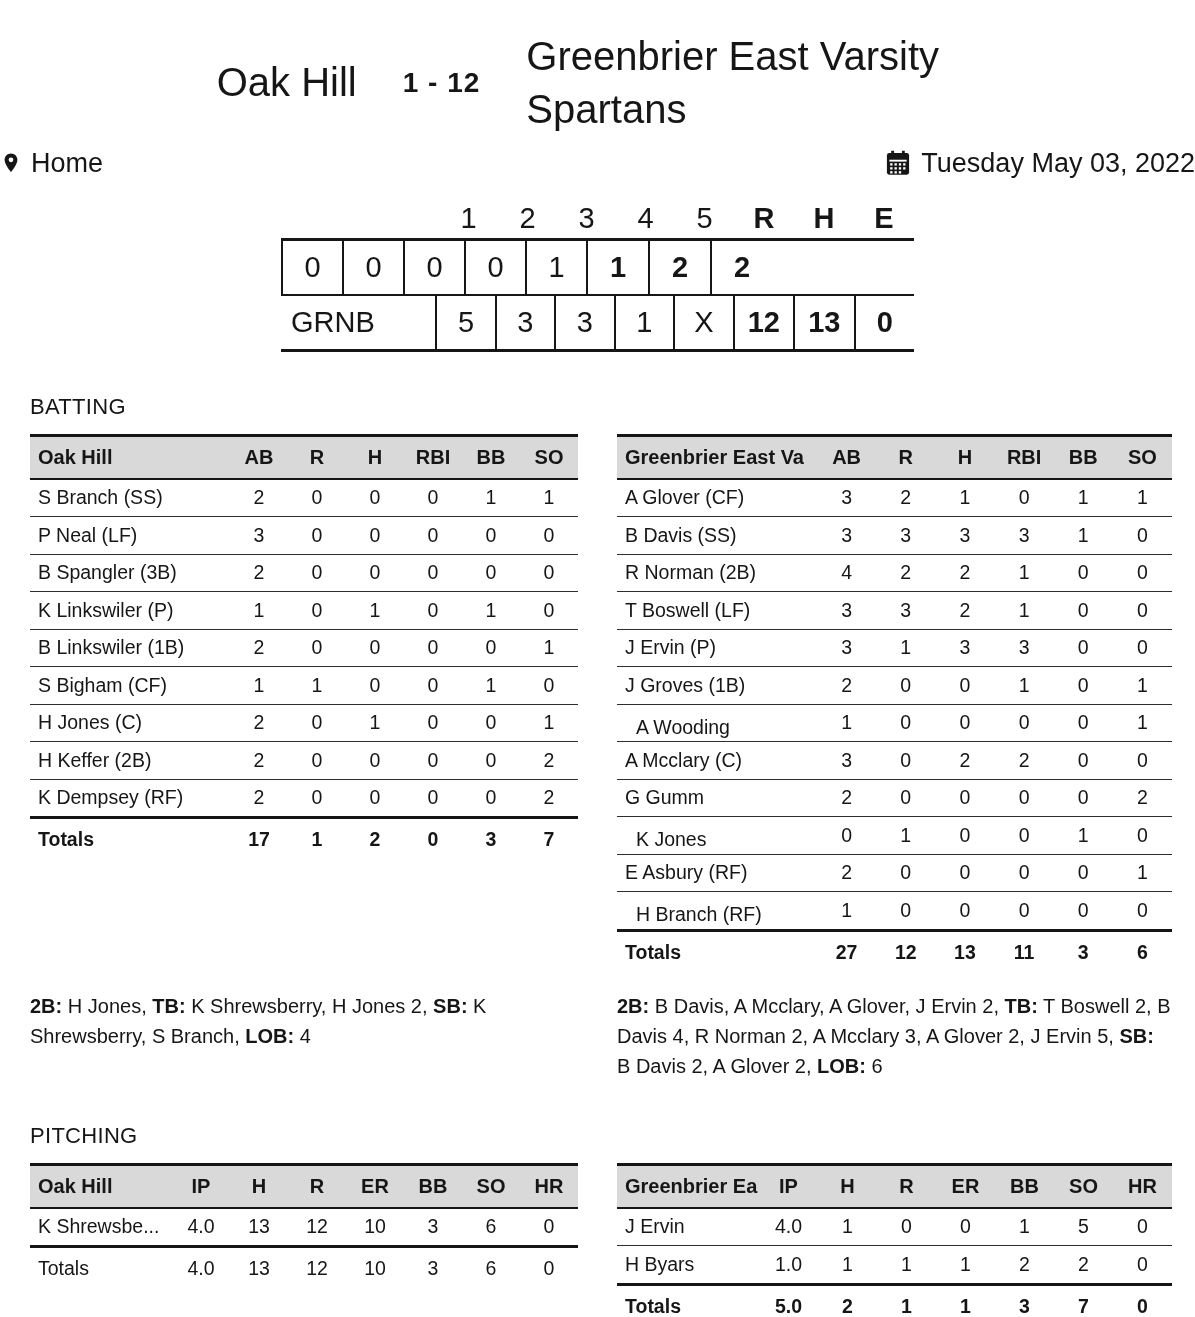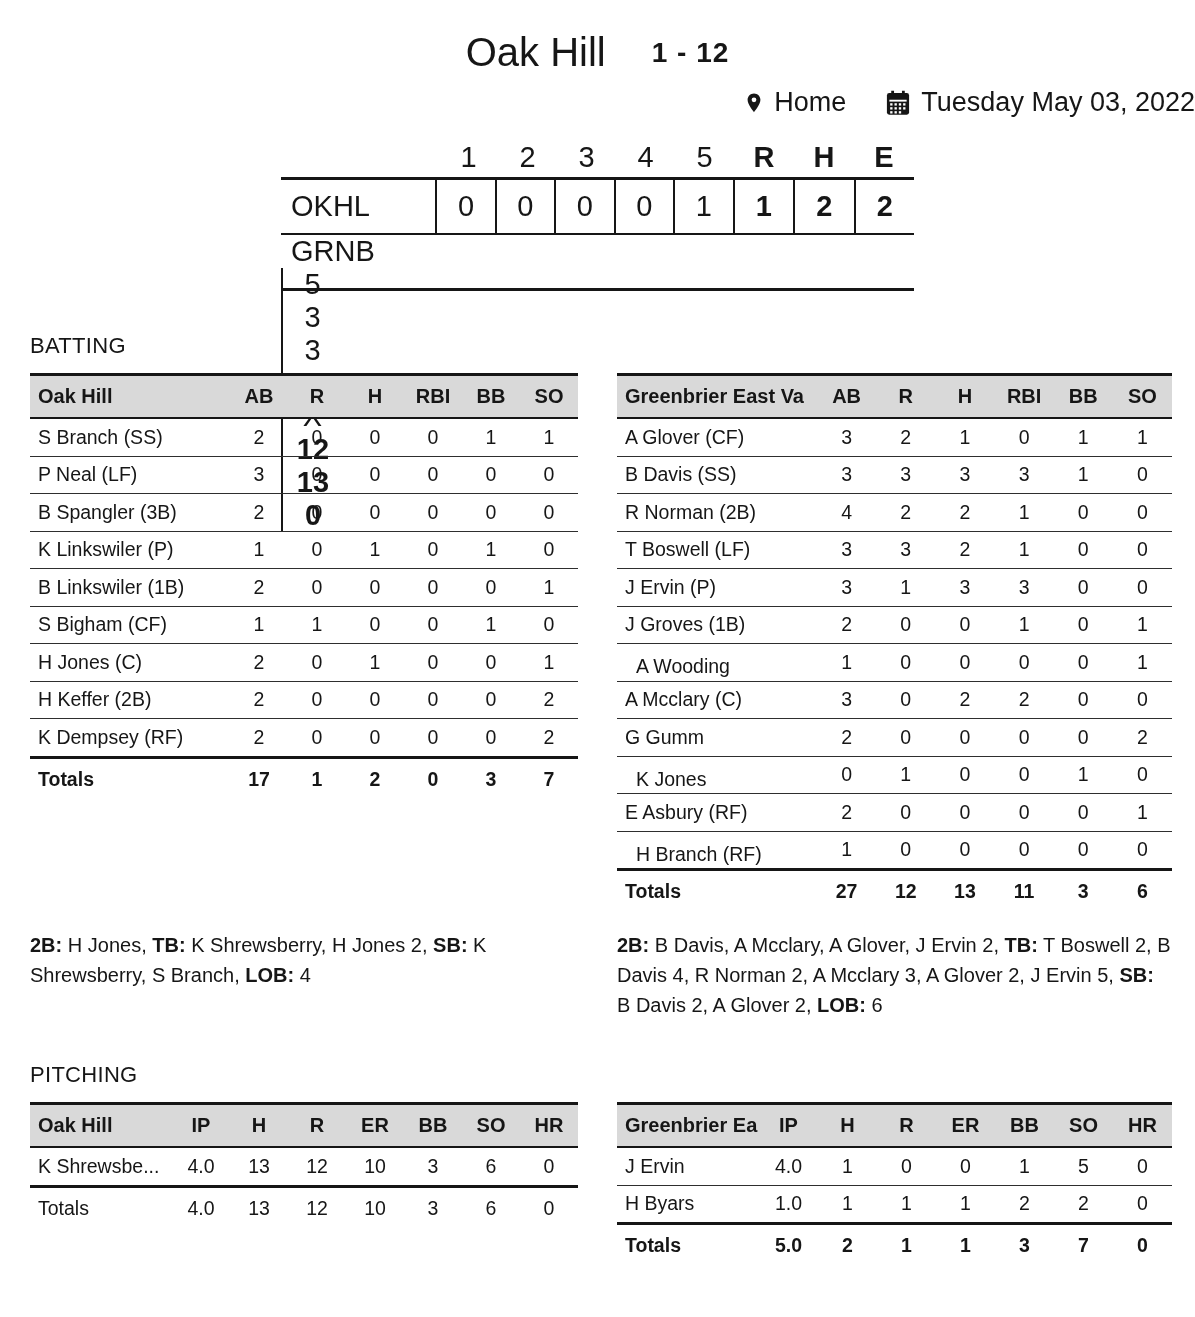--- a/index.html
+++ b/index.html
@@ -7,33 +7,33 @@
     width:1195px; min-height:1317px;
     font-family:"Liberation Sans", sans-serif;
     color:#161616;
     -webkit-font-smoothing:antialiased;
   }
   
   .title-row { display:flex; justify-content:center; align-items:center; gap:46px; padding-top:30px; }
   .team1 { font-size:40px; font-weight:400; white-space:nowrap; }
   .score { font-size:28px; font-weight:700; white-space:nowrap; letter-spacing:1px;text-align:center; }
   .team2 { font-size:40px; font-weight:400; width:452px; line-height:1.32; }
-  .meta-row { display:flex; justify-content:flex-end; align-items:center; gap:38px; margin-top:12px; font-size:27px; }
+  .meta-row { display:flex; justify-content:space-between; align-items:center; gap:38px; margin-top:12px; font-size:27px; }
   .meta-item { display:flex; align-items:center; gap:9px; }
   .meta-item svg { display:block; }
 
   
   .linescore { width:633px; margin:20px auto 0; font-size:29px; }
   .ls-header { display:flex; align-items:flex-end; height:36px; }
   .ls-header::before { content:""; width:158px; }
   .ls-hcell { width:59px; text-align:center; }
   .ls-hcell.rhe { width:60px; font-weight:700; }
   .ls-body { border-top:3px solid #161616; border-bottom:3px solid #161616; margin-top:3px; }
   .ls-row { display:flex; height:53px; }
-  .ls-row + .ls-row { border-top:2px solid #161616;flex-direction:column; }
+  .ls-row + .ls-row { border-top:2px solid #161616; }
   .ls-team { width:158px; display:flex; align-items:center; padding-left:10px; box-sizing:border-box; }
   .ls-val { width:59px; display:flex; align-items:center; justify-content:center; border-left:2px solid #161616; }
   .ls-val.rhe { width:60px; font-weight:700; }
 
   
   .section-label { font-size:22px; font-weight:400; margin:42px 16px 14px 30px; letter-spacing:0.3px; }
   .cols { display:grid; grid-template-columns:548px 555px; column-gap:39px; padding-left:30px; align-items:start; }
   .note { font-size:20px; line-height:1.5; margin:18px 0 0; }
   .note strong { font-weight:700; }
 
@@ -50,20 +50,21 @@
   .batting .t-name { width:200px; }
   .pitching .t-name { width:142px; }
   .t-stat { flex:1; text-align:center; }
 </style>
 </head>
 <body>
 
 <div class="title-row">
   <div class="team1">Oak Hill</div>
   <div class="score">1 - 12</div>
+  <div class="team2">Greenbrier East Varsity Spartans</div>
 </div>
 
 <div class="meta-row">
   <div class="meta-item">
     <span>
       <svg width="22" height="28" viewBox="0 0 24 24" fill="#161616">
           <path d="M12 1.5c-3.9 0-7 3.1-7 7 0 5.2 7 13.5 7 13.5s7-8.3 7-13.5c0-3.9-3.1-7-7-7zm0 9.6a2.6 2.6 0 1 1 0-5.2 2.6 2.6 0 0 1 0 5.2z"></path>
         </svg>
     </span>
     <span>Home</span>
@@ -100,21 +101,20 @@
       <div class="ls-hcell">2</div>
       <div class="ls-hcell">3</div>
       <div class="ls-hcell">4</div>
       <div class="ls-hcell">5</div>
       <div class="ls-hcell rhe">R</div>
       <div class="ls-hcell rhe">H</div>
       <div class="ls-hcell rhe">E</div>
     </div>
   <div class="ls-body">
       <div class="ls-row">
-        <div class="ls-team">OKHL</div>
         <div class="ls-val">0</div>
         <div class="ls-val">0</div>
         <div class="ls-val">0</div>
         <div class="ls-val">0</div>
         <div class="ls-val">1</div>
         <div class="ls-val rhe">1</div>
         <div class="ls-val rhe">2</div>
         <div class="ls-val rhe">2</div>
       </div>
       <div class="ls-row">

